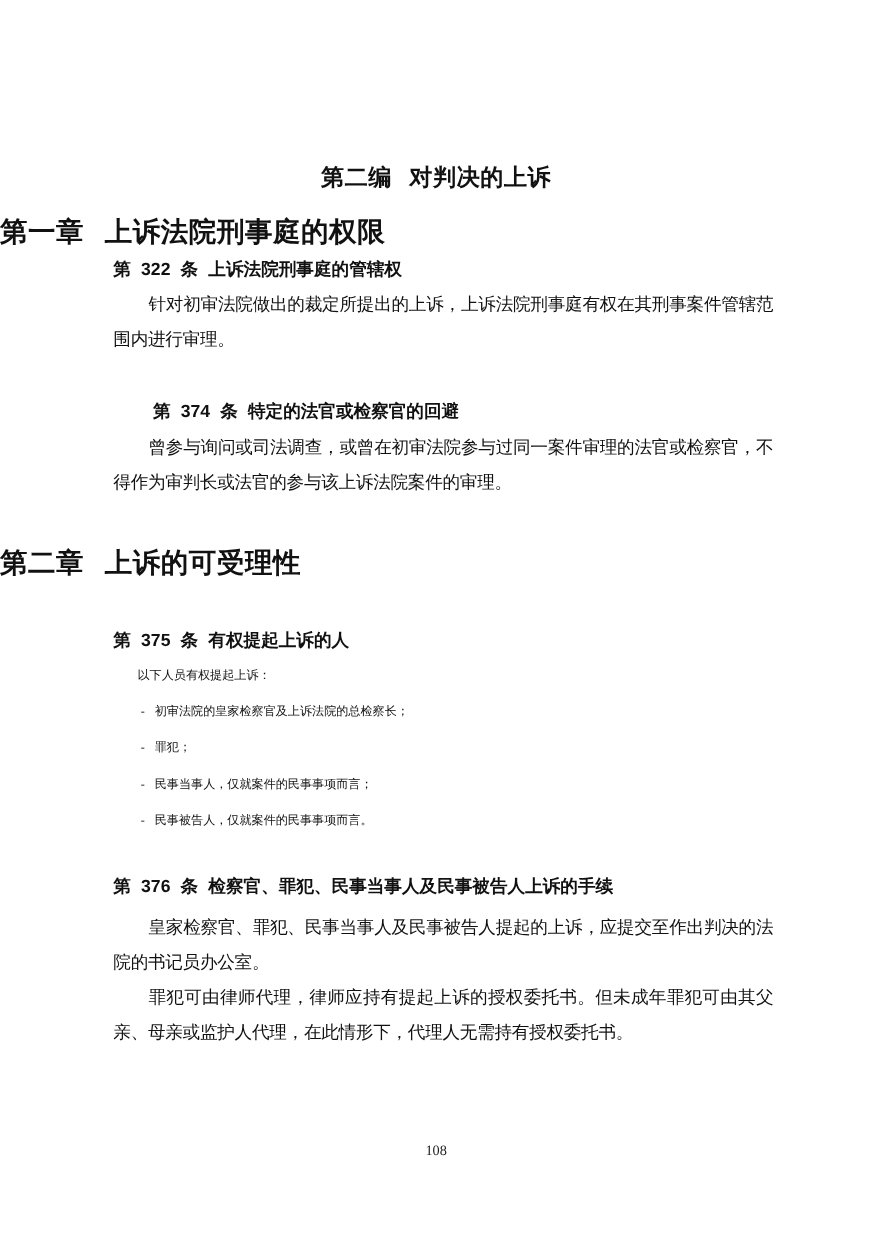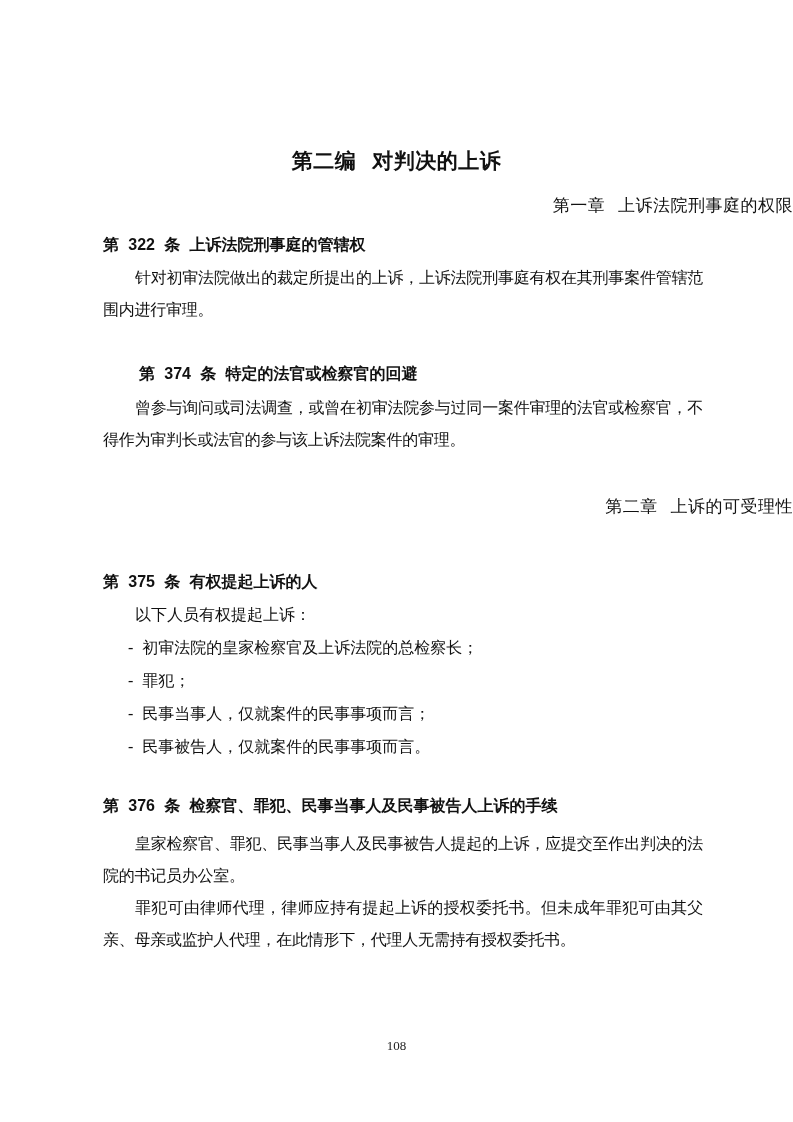--- a/index.html
+++ b/index.html
@@ -23,24 +23,24 @@
     left: 0; width: 793px;
     text-align: center;
     font-family: "Liberation Sans", "DejaVu Sans", sans-serif;
     font-weight: 700;
     font-size: 21px;
     word-spacing: 0.45em;
     letter-spacing: 0.5px;
   }
   .chapter-title {
     left: 0; width: 793px;
-    text-align: right;
+    text-align: left;
     font-family: "Liberation Sans", "DejaVu Sans", sans-serif;
-    font-weight: 400;
-    font-size: 17px;
+    font-weight: 700;
+    font-size: 25px;
     word-spacing: 0.45em;
     letter-spacing: 0.5px;
   }
 
   
   .art-heading {
     left: 103px; width: 600px;
     font-family: "Liberation Sans", "DejaVu Sans", sans-serif;
     font-weight: 700;
     font-size: 16px;
@@ -56,21 +56,21 @@
     letter-spacing: -0.25px;
   }
   .para {
     margin: 0;
     text-indent: 2em;
   }
 
   
   .list-block {
     left: 103px; width: 600px;
-    font-size: 16px;
+    font-size: 11px;
     line-height: 33px;
   }
   .list-intro {
     text-indent: 2em;
   }
   .list-row {
     padding-left: 25px;
   }
   .list-dash {
     display: inline-block;

